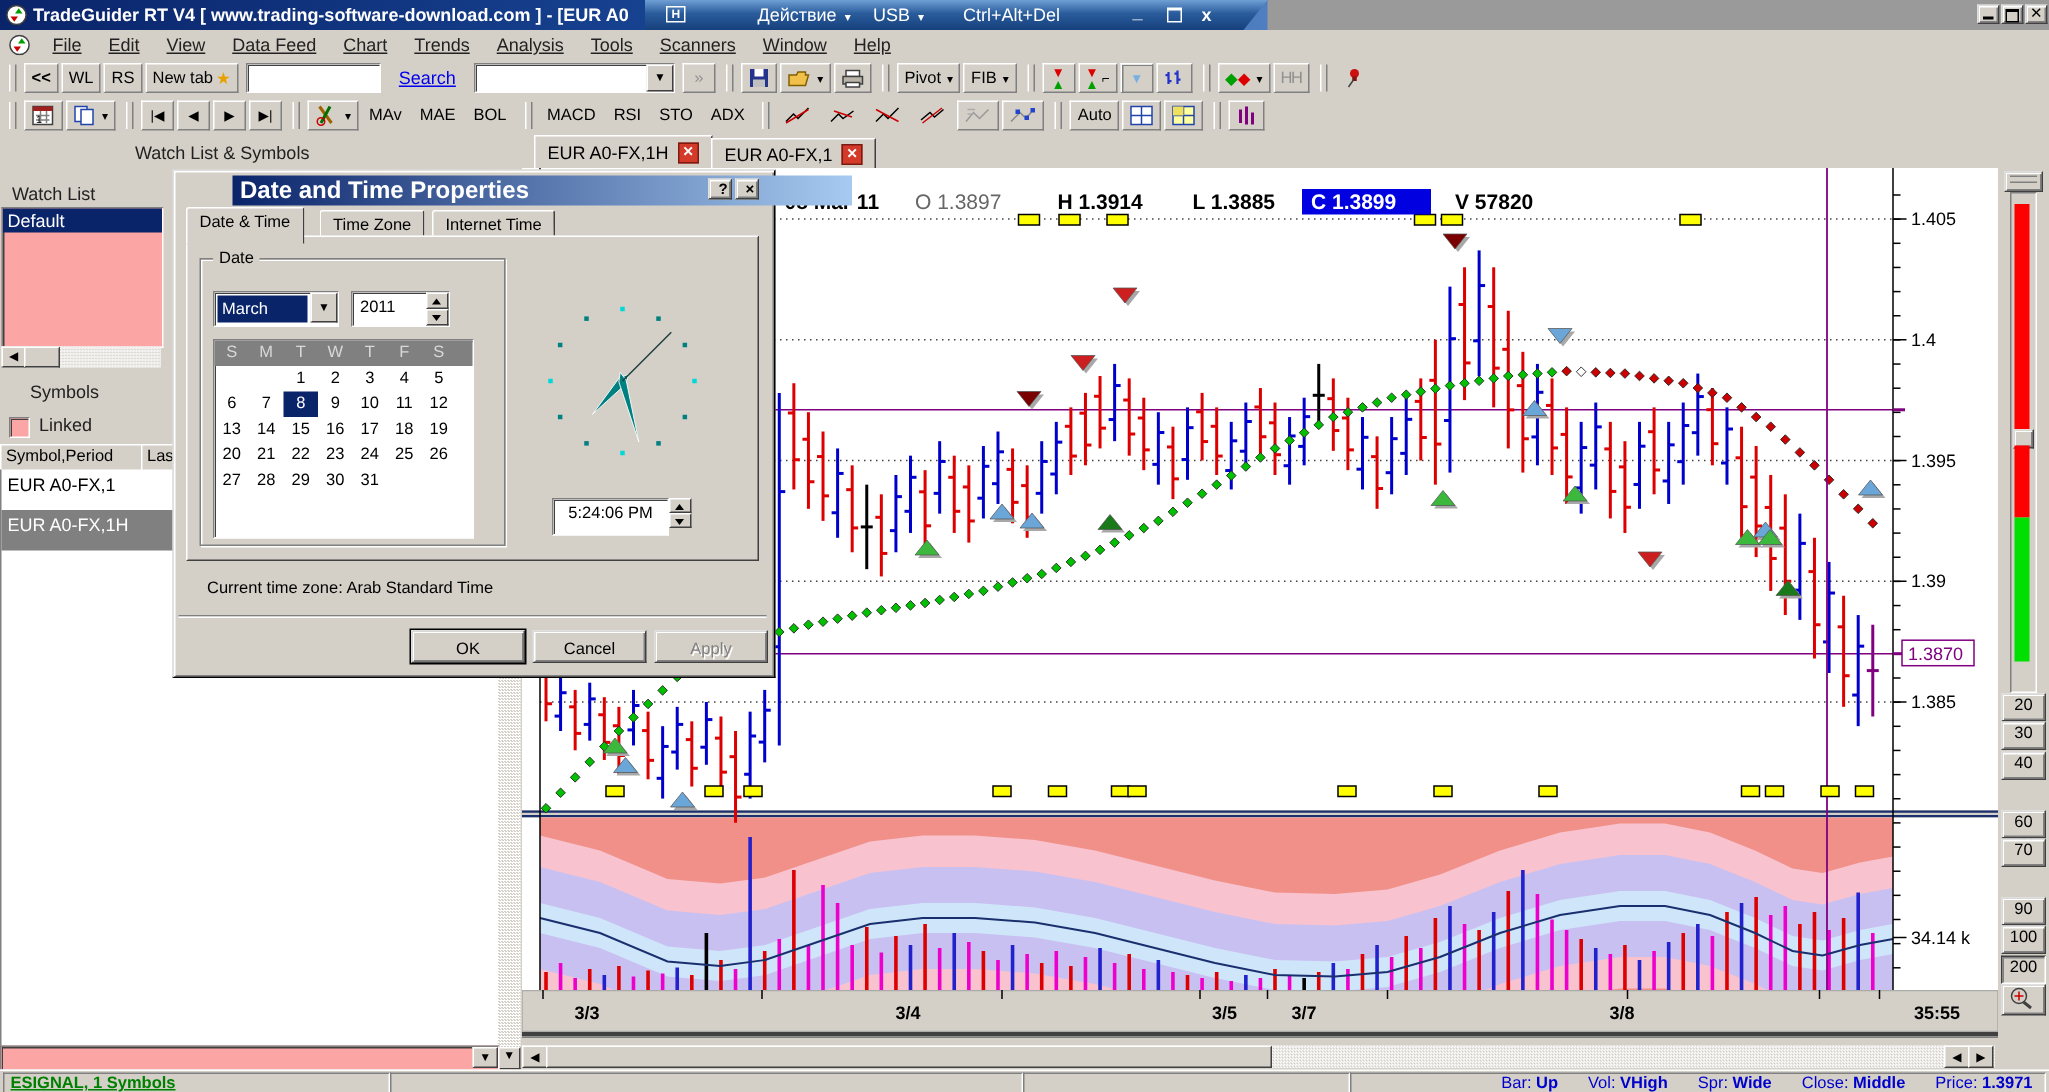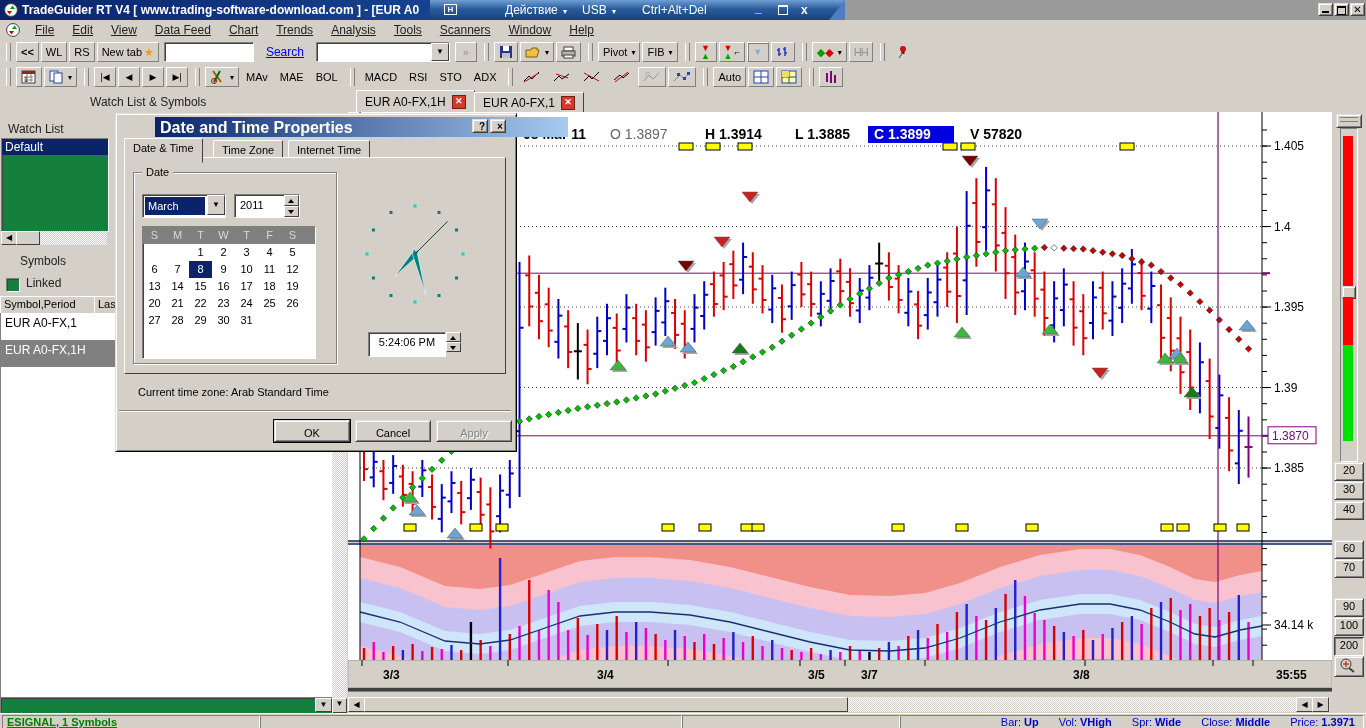--- a/index.html
+++ b/index.html
@@ -2,21 +2,21 @@
 <html><head>
 <meta charset="utf-8">
 <style>
   html,body{margin:0;padding:0;}
   body{width:1366px;height:728px;position:relative;background:#d4d0c8;
        font-family:"Liberation Sans",sans-serif;font-size:11px;color:#000;overflow:hidden;}
   .abs{position:absolute;}
   
   .raised{background:#d4d0c8;border:1px solid;border-color:#dfdfdf #404040 #404040 #dfdfdf;
           box-shadow:inset 1px 1px 0 #fff,inset -1px -1px 0 #808080;}
-  .sunken{background:#15803d;border:1px solid;border-color:#808080 #fff #fff #808080;
+  .sunken{background:#fca5a5;border:1px solid;border-color:#808080 #fff #fff #808080;
           box-shadow:inset 1px 1px 0 #404040;}
   .sunkeng{background:#d4d0c8;border:1px solid;border-color:#808080 #fff #fff #808080;}
   .pressed{background:#d4d0c8;border:1px solid;border-color:#404040 #fff #fff #404040;
           box-shadow:inset 1px 1px 0 #808080;}
   .dither{background-color:#fff;background-image:repeating-conic-gradient(#d4d0c8 0% 25%,#fff 0% 50%);background-size:2px 2px;}
   
   #titlebar{left:0;top:0;width:1366px;height:20px;background:linear-gradient(90deg,#0a246a,#1a4a9a 40%,#6f9fd8 75%,#a6caf0);}
   #titletext{left:22px;top:3px;color:#fff;font-weight:bold;font-size:12px;white-space:nowrap;}
   #titlegray{left:845px;top:0;width:521px;height:20px;background:#9a9a9a;}
   #overlaybar{left:430px;top:0;width:415px;height:20px;

